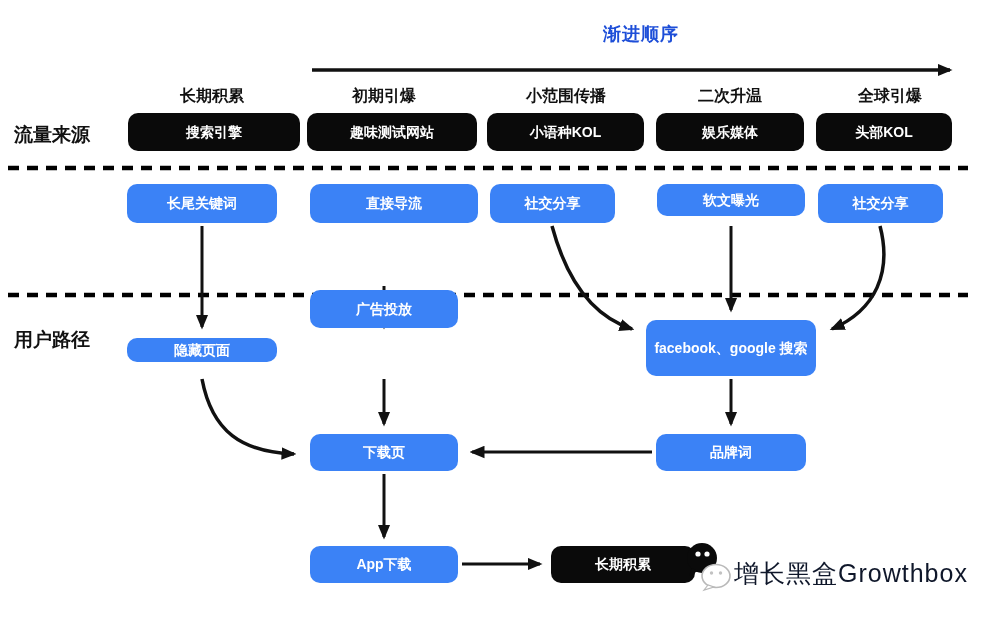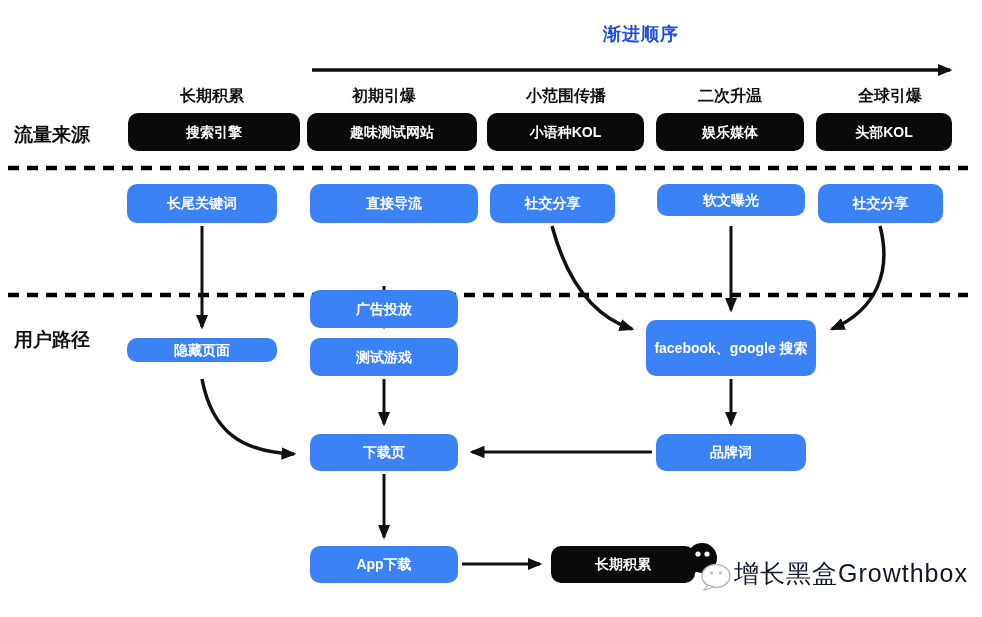--- a/index.html
+++ b/index.html
@@ -67,21 +67,20 @@
   <div class="pill dark" style="left:816px;top:113px;width:136px;height:38px;">头部KOL</div>
 
   <div class="pill" style="left:127px;top:184px;width:150px;height:39px;">长尾关键词</div>
   <div class="pill" style="left:310px;top:184px;width:168px;height:39px;">直接导流</div>
   <div class="pill" style="left:490px;top:184px;width:125px;height:39px;">社交分享</div>
   <div class="pill" style="left:657px;top:184px;width:148px;height:32px;">软文曝光</div>
   <div class="pill" style="left:818px;top:184px;width:125px;height:39px;">社交分享</div>
   <div class="pill" style="left:310px;top:246px;width:148px;height:38px;margin-top:44px;">广告投放</div>
 
   <div class="pill" style="left:127px;top:338px;width:150px;height:24px;">隐藏页面</div>
-  <div class="pill" style="left:310px;top:338px;width:148px;height:38px;">测试游戏</div>
   <div class="pill" style="left:646px;top:320px;width:170px;height:56px;">facebook、google 搜索</div>
   <div class="pill" style="left:656px;top:434px;width:150px;height:37px;">品牌词</div>
   <div class="pill" style="left:310px;top:434px;width:148px;height:37px;">下载页</div>
   <div class="pill" style="left:310px;top:546px;width:148px;height:37px;">App下载</div>
   <div class="pill dark" style="left:551px;top:546px;width:144px;height:37px;">长期积累</div>
 
   <svg class="wechat-icon" width="54" height="52" viewBox="0 0 54 52">
     <circle cx="20" cy="17" r="15" fill="#0a0a0a"></circle>
     <path d="M10,27 L7,35 L16,30 Z" fill="#0a0a0a"></path>
     <circle cx="16" cy="13" r="2.6" fill="#fff"></circle>

